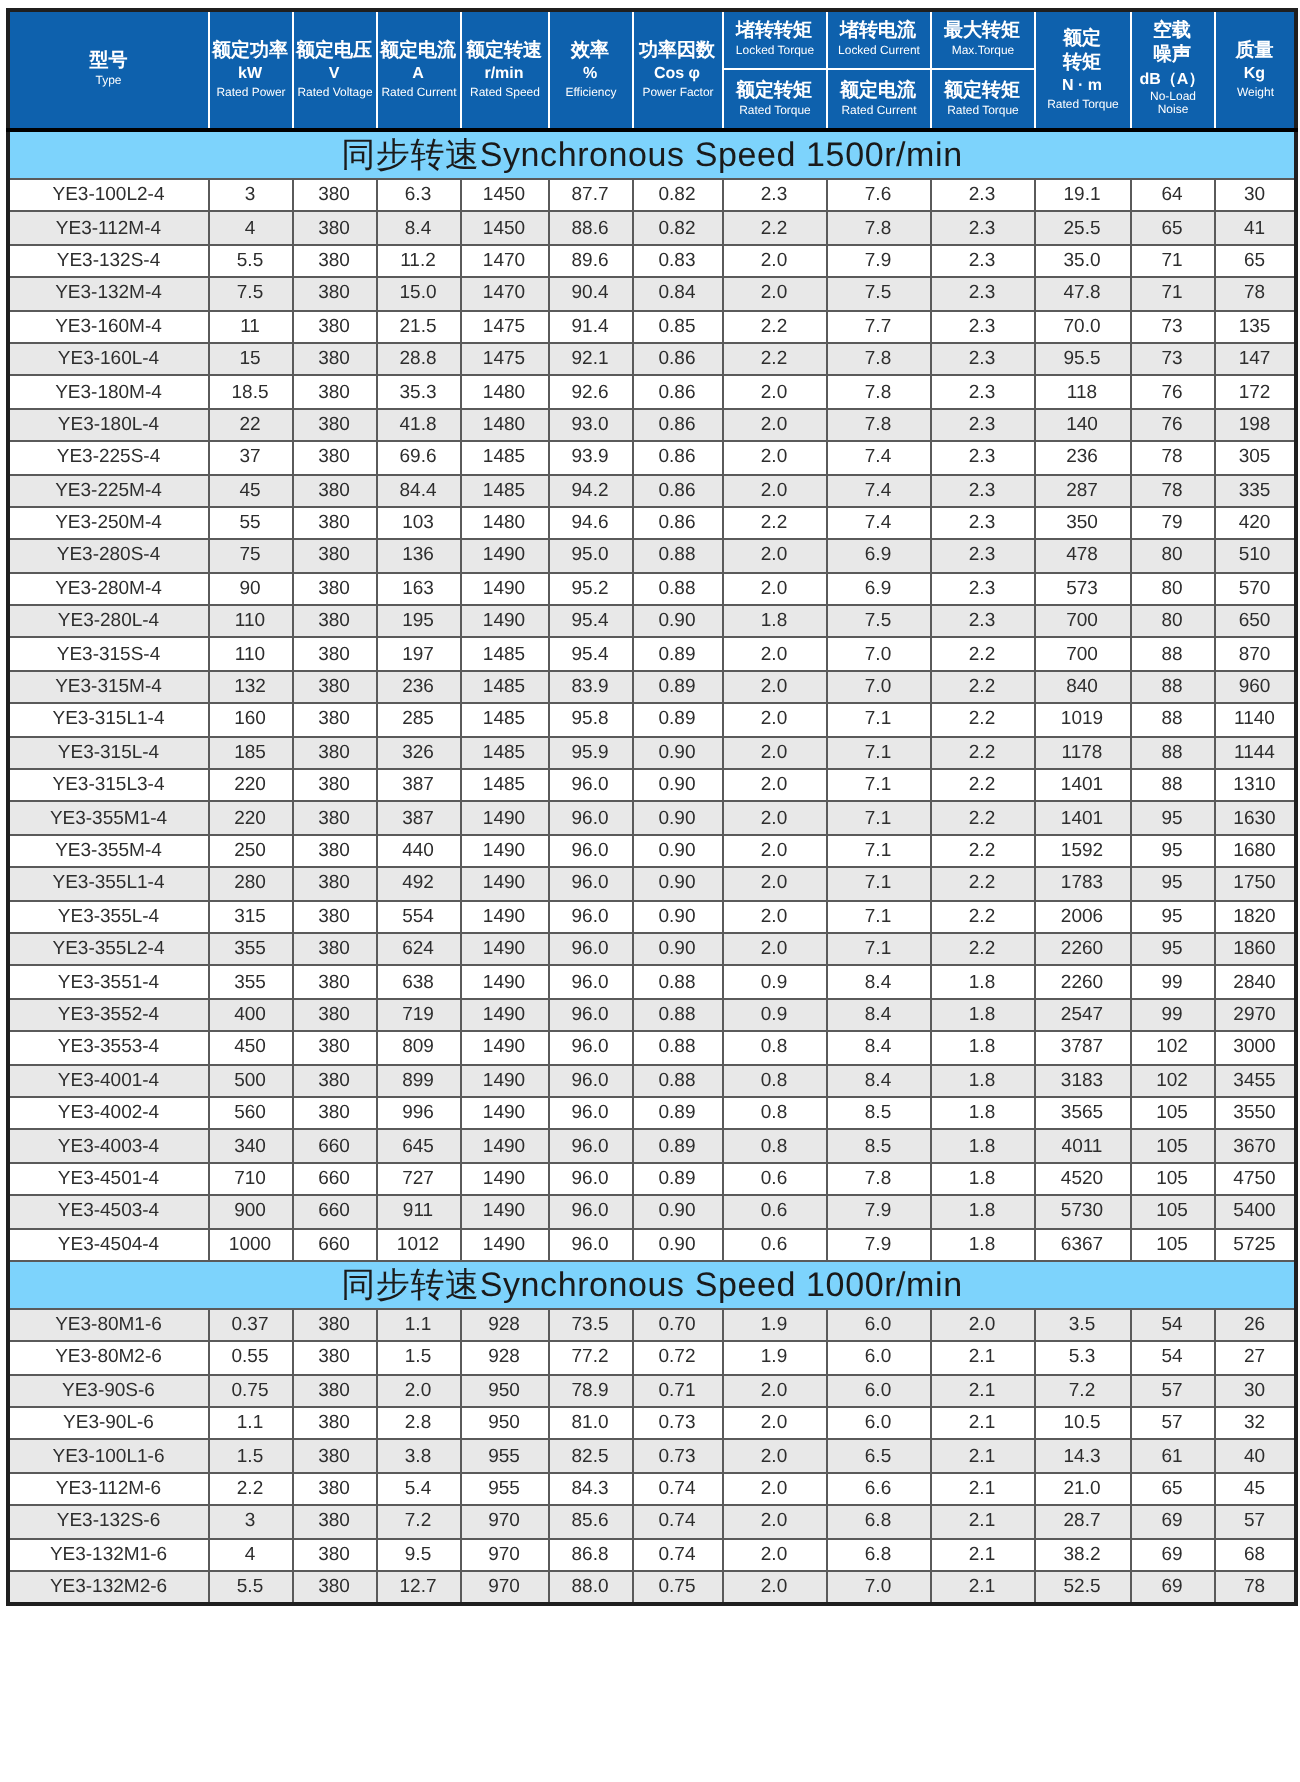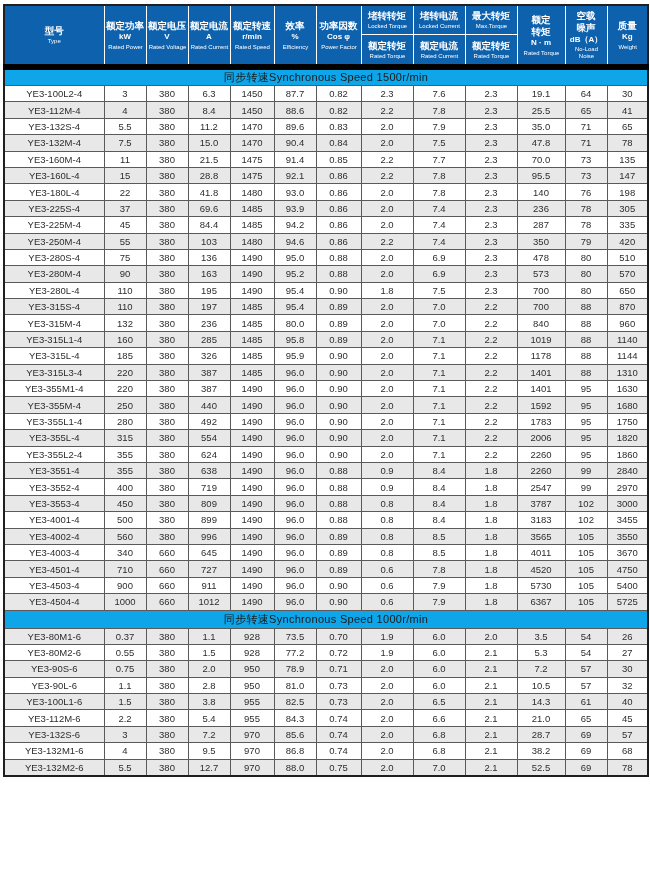--- a/index.html
+++ b/index.html
@@ -19,21 +19,21 @@
   }
 
   
   thead th {
     background: #0e61ad;
     color: #ffffff;
     padding: 0;
     height: 58px;
     vertical-align: middle;
     border-right: 1px solid #ffffff;
-    border-bottom: 6px solid #000000;
+    border-bottom: 2px solid #000000;
     font-weight: normal;
   }
   thead th:last-child { border-right: none; }
   th .zh   { font-size: 9.5px; font-weight: bold; line-height: 1.3; white-space: pre-line; }
   th .unit { font-size: 8px;   font-weight: bold; line-height: 1.3; }
   th .en   { font-size: 6.5px; font-weight: normal; line-height: 1.15; white-space: pre-line; transform: scale(0.92); }
   th.split { vertical-align: top; }
   th.split .half {
     height: 29px;
     display: flex; flex-direction: column; justify-content: center;
@@ -47,24 +47,24 @@
     vertical-align: middle;
     font-size: 9.5px;
     color: #2d2d2d;
     height: 16.4px;
     padding: 0 1px;
     background: #ffffff;
     white-space: nowrap;
     overflow: hidden;
   }
   tr.section-row td {
-    font-size: 11px;
+    font-size: 17px;
     color: #1a1a1a;
     height: 18px;
-    background: #0ea5e9;
+    background: #7dd3fc;
     letter-spacing: 0.3px;
     margin-left: 16px;
   }
   
   tbody#body-1 tr:not(.section-row):nth-child(odd) td  { background: #e8e8e8; }
   tbody#body-2 tr:not(.section-row):nth-child(even) td { background: #e8e8e8; }
   tbody#body-2 tr:nth-child(2) td { background: #ffffff; margin-top: 28px; }
 </style>
 </head>
 <body>
@@ -260,20 +260,35 @@
           <td>92.1</td>
           <td>0.86</td>
           <td>2.2</td>
           <td>7.8</td>
           <td>2.3</td>
           <td>95.5</td>
           <td>73</td>
           <td>147</td>
         </tr>
         <tr>
+          <td>YE3-180M-4</td>
+          <td>18.5</td>
+          <td>380</td>
+          <td>35.3</td>
+          <td>1480</td>
+          <td>92.6</td>
+          <td>0.86</td>
+          <td>2.0</td>
+          <td>7.8</td>
+          <td>2.3</td>
+          <td>118</td>
+          <td>76</td>
+          <td>172</td>
+        </tr>
+        <tr>
           <td>YE3-180L-4</td>
           <td>22</td>
           <td>380</td>
           <td>41.8</td>
           <td>1480</td>
           <td>93.0</td>
           <td>0.86</td>
           <td>2.0</td>
           <td>7.8</td>
           <td>2.3</td>
@@ -385,21 +400,21 @@
           <td>700</td>
           <td>88</td>
           <td>870</td>
         </tr>
         <tr>
           <td>YE3-315M-4</td>
           <td>132</td>
           <td>380</td>
           <td>236</td>
           <td>1485</td>
-          <td>80.0</td>
+          <td>83.9</td>
           <td>0.89</td>
           <td>2.0</td>
           <td>7.0</td>
           <td>2.2</td>
           <td>840</td>
           <td>88</td>
           <td>960</td>
         </tr>
         <tr>
           <td>YE3-315L1-4</td>

